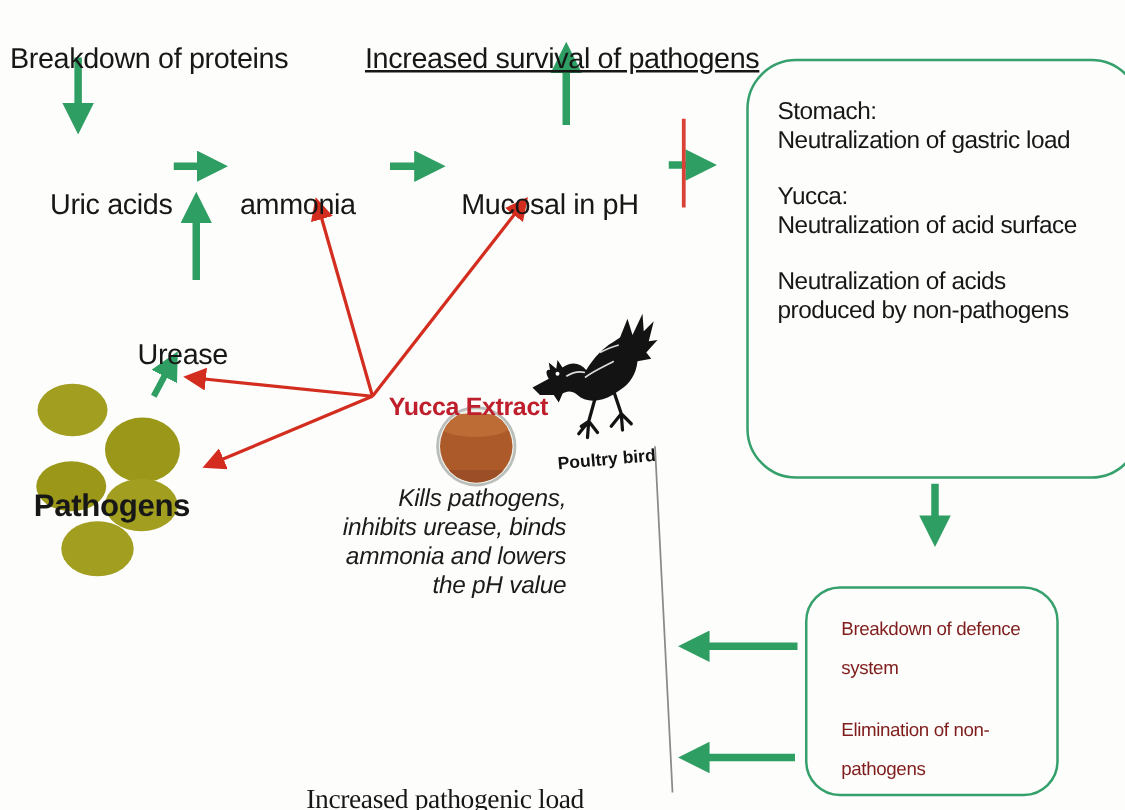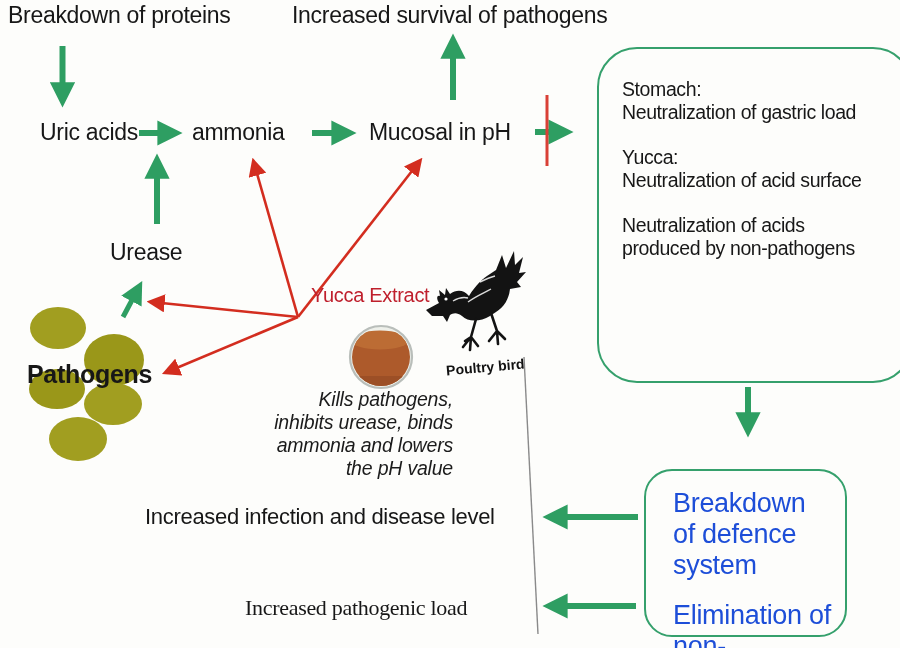--- a/index.html
+++ b/index.html
@@ -1,35 +1,35 @@
 <!DOCTYPE html>
 <html><head>
 <meta charset="utf-8">
 <style>
   html,body{margin:0;padding:0;}
   body{font-family:"Liberation Sans", sans-serif; background:#ffffff;}
   #stage{position:relative;width:900px;height:648px;background:#fdfdfb;overflow:hidden;}
   #diagram-svg{position:absolute;left:0;top:0;}
-  .lbl{position:absolute;color:#171717;font-size:23px;letter-spacing:-0.3px;white-space:nowrap;}
+  .lbl{position:absolute;color:#171717;font-size:23px;letter-spacing:-0.3px;white-space:nowrap;margin-top:31px;}
   .lbl-sm{font-size:22px;}
   .bold{font-weight:700;}
   .red-text{color:#bf1f2c;font-size:20px;}
   .italic-desc{position:absolute;left:255px;top:388px;width:198px;font-size:19.5px;font-style:italic;
                color:#1b1b1b;line-height:1.18;letter-spacing:-0.2px;text-align:right;}
   .bird-label{position:absolute;left:446px;top:359px;font-size:14px;font-weight:700;color:#111;
               transform:rotate(-5deg);white-space:nowrap;}
   .effects-box{position:absolute;left:597px;top:47px;width:316px;height:336px;box-sizing:border-box;
                border:2.5px solid #35a06c;border-radius:40px;padding:29px 4px 0 23px;background:transparent;}
   .effects-group{margin:0 0 23px 0;font-size:19.5px;line-height:22.5px;color:#171717;letter-spacing:-0.4px;}
   .effects-site{white-space:nowrap;}
   .effects-effect{white-space:nowrap;}
   .effects-effect.wrap{white-space:normal;width:242px;}
   .outcome-box{position:absolute;left:644px;top:469px;width:203px;height:168px;box-sizing:border-box;
                border:2.5px solid #35a06c;border-radius:28px;padding:17px 0 0 27px;}
-  .outcome-box p{margin:0 0 19px 0;width:160px;font-size:27px;line-height:31px;color:#1d4ed8;letter-spacing:-0.3px;}
+  .outcome-box p{margin:0 0 19px 0;width:160px;font-size:15px;line-height:31px;color:#7f1d1d;letter-spacing:-0.3px;}
 </style>
 </head>
 <body>
 
 <div id="stage">
 
   <svg id="diagram-svg" width="900" height="648" viewBox="0 0 900 648">
     <defs>
       <marker id="ag" viewBox="0 0 10 10" refX="7" refY="5" markerWidth="4.2" markerHeight="4.2" orient="auto-start-reverse">
         <path d="M0,0 L10,5 L0,10 Z" fill="#2e9e62"></path>
@@ -97,29 +97,29 @@
       <g stroke="#ffffff" stroke-width="1.4" fill="none" opacity="0.85">
         <path d="M48,56 C56,50 64,47 71,43"></path>
         <path d="M33,55 C38,52 44,51 48,52"></path>
         <path d="M60,36 C66,33 71,31 75,30"></path>
       </g>
       <circle cx="26" cy="53" r="1.6" fill="#ffffff"></circle>
     </g>
   </svg>
 
   <div class="lbl" style="left:8px;top:2px;">Breakdown of proteins</div>
-  <div class="lbl" style="left:292px;top:2px;">Increased survival of pathogens</div>
+  <div class="lbl" style="left:292px;top:2px;text-decoration:underline;">Increased survival of pathogens</div>
 
   <div class="lbl" style="left:40px;top:119px;">Uric acids</div>
   <div class="lbl" style="left:192px;top:119px;">ammonia</div>
   <div class="lbl" style="left:369px;top:119px;">Mucosal in pH</div>
   <div class="lbl" style="left:110px;top:239px;">Urease</div>
   <div class="lbl bold" style="left:27px;top:360px;font-size:25px;">Pathogens</div>
 
-  <div class="lbl red-text" style="left:311px;top:284px;">Yucca Extract</div>
+  <div class="lbl red-text" style="left:311px;top:284px;font-weight:bold;">Yucca Extract</div>
   <div class="italic-desc">Kills pathogens, inhibits urease, binds ammonia and lowers the pH value</div>
   <div class="bird-label">Poultry bird</div>
 
   <div class="effects-box">
     <div class="effects-group">
       <div class="effects-site">Stomach:</div>
       <div class="effects-effect">Neutralization of gastric load</div>
     </div>
     <div class="effects-group">
       <div class="effects-site">Yucca:</div>
@@ -128,16 +128,15 @@
     <div class="effects-group">
       <div class="effects-effect wrap">Neutralization of acids produced by non-pathogens</div>
     </div>
   </div>
 
   <div class="outcome-box">
     <p>Breakdown of defence system</p>
     <p>Elimination of non-pathogens</p>
   </div>
 
-  <div class="lbl lbl-sm" style="left:145px;top:504px;">Increased infection and disease level</div>
   <div class="lbl lbl-sm" style="left:245px;top:595px;font-family:Liberation Serif, serif;">Increased pathogenic load</div>
 
 </div>
 
 </body></html>

